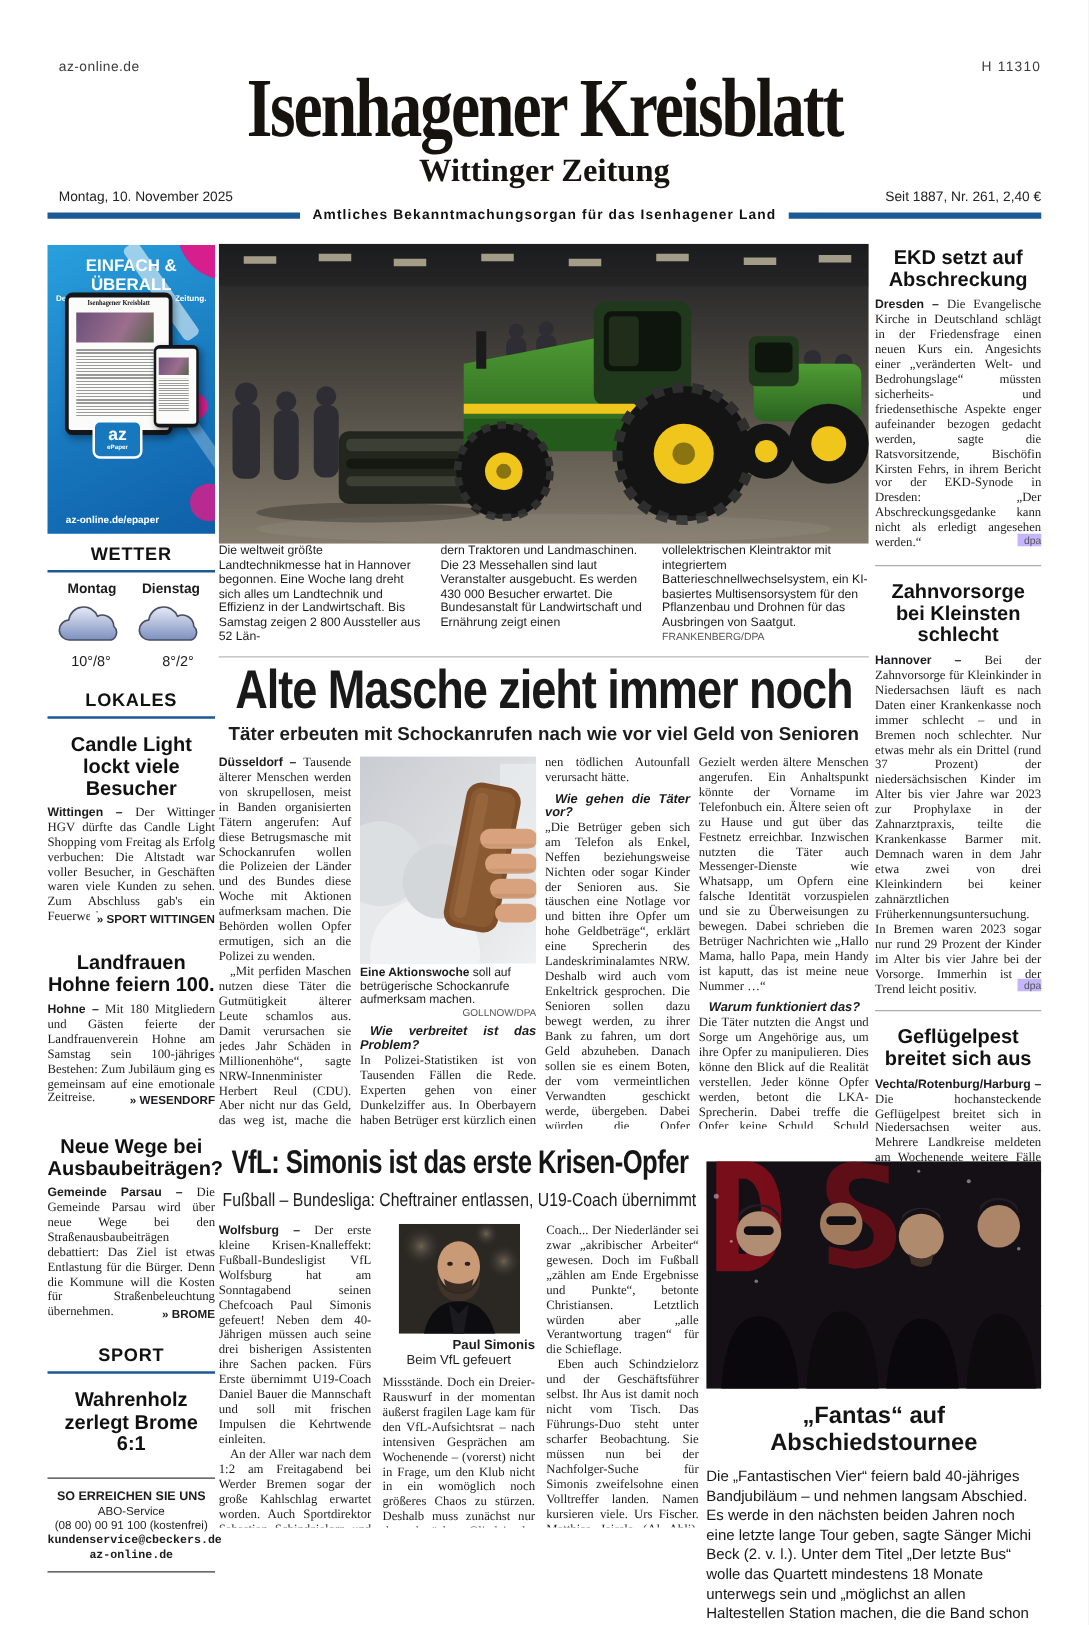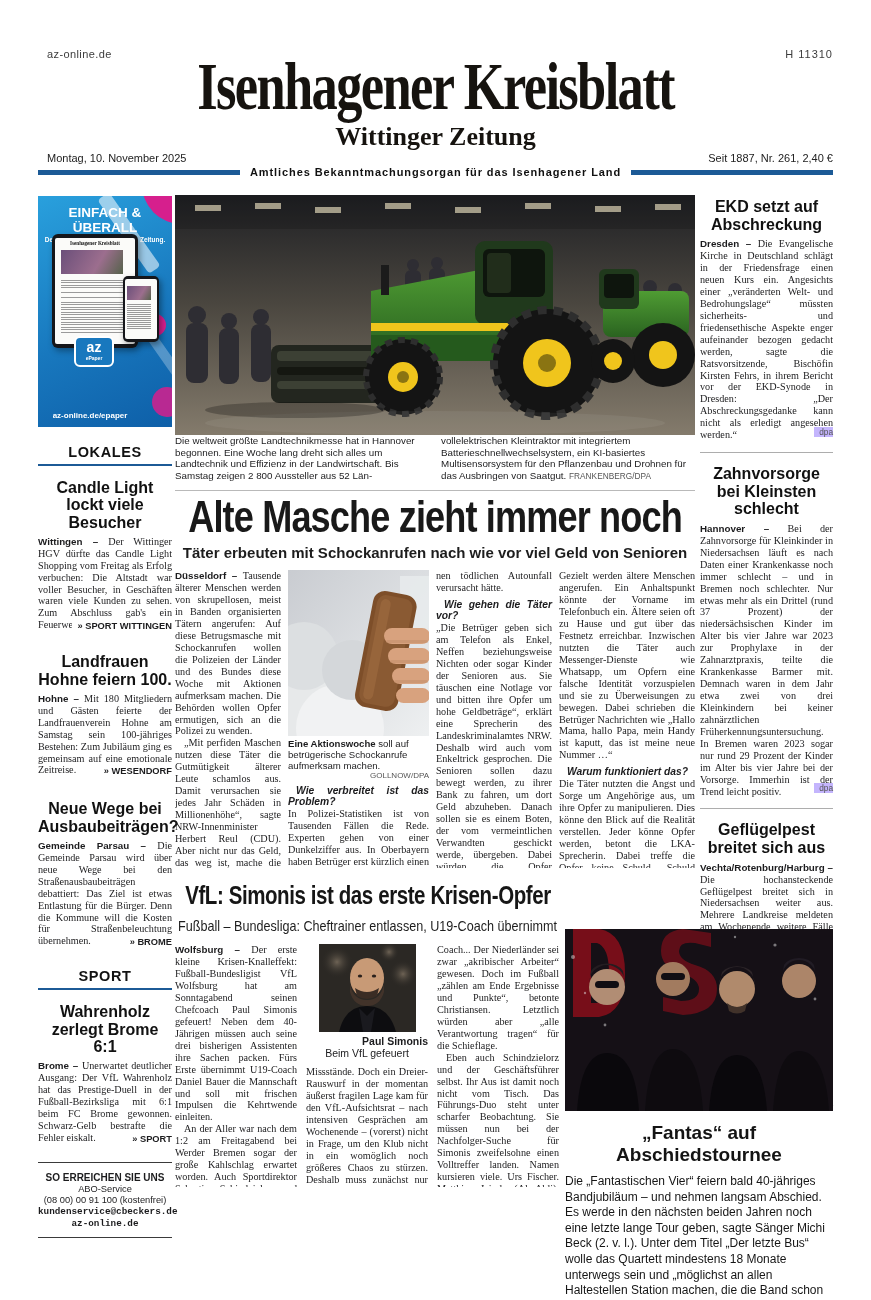--- a/index.html
+++ b/index.html
@@ -185,20 +185,39 @@
           <div class="mini-lines2"></div>
         </div>
       </div>
       <div class="az-logo">
         <span class="az">az</span>
         <span class="ep">ePaper</span>
       </div>
       <div class="ad-url">az-online.de/epaper</div>
     </div>
 
+    <div class="weather">
+      <div class="sec-head">WETTER</div>
+      <div class="weather-days">
+        <span>Montag</span>
+        <span>Dienstag</span>
+      </div>
+      <div class="weather-icons">
+        <svg class="cloud-icon" width="54" height="30" viewBox="0 0 54 30">
+          <path d="M10 27 a8 8 0 0 1 -1 -16 a12 12 0 0 1 23 -3 a9 9 0 0 1 13 8 a6.5 6.5 0 0 1 -2 11 z" fill="url(#cloudg)" stroke="#4a4f63" stroke-width="1.3"></path>
+        </svg>
+        <svg class="cloud-icon" width="54" height="30" viewBox="0 0 54 30">
+          <path d="M10 27 a8 8 0 0 1 -1 -16 a12 12 0 0 1 23 -3 a9 9 0 0 1 13 8 a6.5 6.5 0 0 1 -2 11 z" fill="url(#cloudg)" stroke="#4a4f63" stroke-width="1.3"></path>
+        </svg>
+      </div>
+      <div class="weather-temps">
+        <span>10°/8°</span>
+        <span>8°/2°</span>
+      </div>
+    </div>
 
     <div class="lokales">
       <div class="sec-head">LOKALES</div>
 
       <div class="side-art">
         <div class="side-head">Candle Light lockt viele Besucher</div>
         <div class="body-txt">
           <p><span class="dateline">Wittingen – </span><span>Der Wittinger HGV dürfte das Candle Light Shopping vom Freitag als Erfolg verbuchen: Die Altstadt war voller Besucher, in Geschäften waren viele Kunden zu sehen. Zum Abschluss gab's ein Feuerwerk.</span><span class="ref-abs">» SPORT WITTINGEN</span></p>
         </div>
       </div>
@@ -215,23 +234,20 @@
         <div class="body-txt">
           <p><span class="dateline">Gemeinde Parsau – </span><span>Die Gemeinde Parsau wird über neue Wege bei den Straßenausbaubeiträgen debattiert: Das Ziel ist etwas Entlastung für die Bürger. Denn die Kommune will die Kosten für Straßenbeleuchtung übernehmen.</span><span class="ref-abs">» BROME</span></p>
         </div>
       </div>
     </div>
 
     <div class="sport">
       <div class="sec-head">SPORT</div>
       <div class="side-art">
         <div class="side-head">Wahrenholz zerlegt Brome 6:1</div>
-        <div class="body-txt">
-          <p><span class="dateline">Brome – </span><span>Unerwartet deutlicher Ausgang: Der VfL Wahrenholz hat das Prestige-Duell in der Fußball-Bezirksliga mit 6:1 beim FC Brome gewonnen. Schwarz-Gelb bestrafte die Fehler eiskalt.</span><span class="ref-abs">» SPORT</span></p>
-        </div>
       </div>
     </div>
 
     <div class="contact">
       <div class="c-title">SO ERREICHEN SIE UNS</div>
       <div class="c-line">ABO-Service</div>
       <div class="c-line">(08 00) 00 91 100 (kostenfrei)</div>
       <div class="c-line b">kundenservice@cbeckers.de</div>
       <div class="c-line b">az-online.de</div>
     </div>
@@ -309,20 +325,21 @@
         <circle cx="438" cy="166" r="22" fill="#141414"></circle>
         <circle cx="438" cy="166" r="9" fill="#f0c51c"></circle>
       </g>
       <ellipse cx="260" cy="228" rx="230" ry="12" fill="#ffffff" opacity=".06"></ellipse>
       <ellipse cx="120" cy="215" rx="90" ry="8" fill="#000000" opacity=".25"></ellipse>
     </svg>
 
     <div>
       <div class="tractor-cols">
         <div>Die weltweit größte Landtechnikmesse hat in Hannover begonnen. Eine Woche lang dreht sich alles um Landtechnik und Effizienz in der Landwirtschaft. Bis Samstag zeigen 2 800 Aussteller aus 52 Län-</div>
+        <div>dern Traktoren und Landmaschinen. Die 23 Messehallen sind laut Veranstalter ausgebucht. Es werden 430 000 Besucher erwartet. Die Bundesanstalt für Landwirtschaft und Ernährung zeigt einen</div>
         <div><span>vollelektrischen Kleintraktor mit integriertem Batterieschnellwechselsystem, ein KI-basiertes Multisensorsystem für den Pflanzenbau und Drohnen für das Ausbringen von Saatgut.</span> <span class="pcredit">FRANKENBERG/DPA</span></div>
       </div>
     </div>
 
     <hr class="rule">
 
     <div>
       <div class="main-head-row">
           <span class="main-head">Alte Masche zieht immer noch</span>
         </div>

